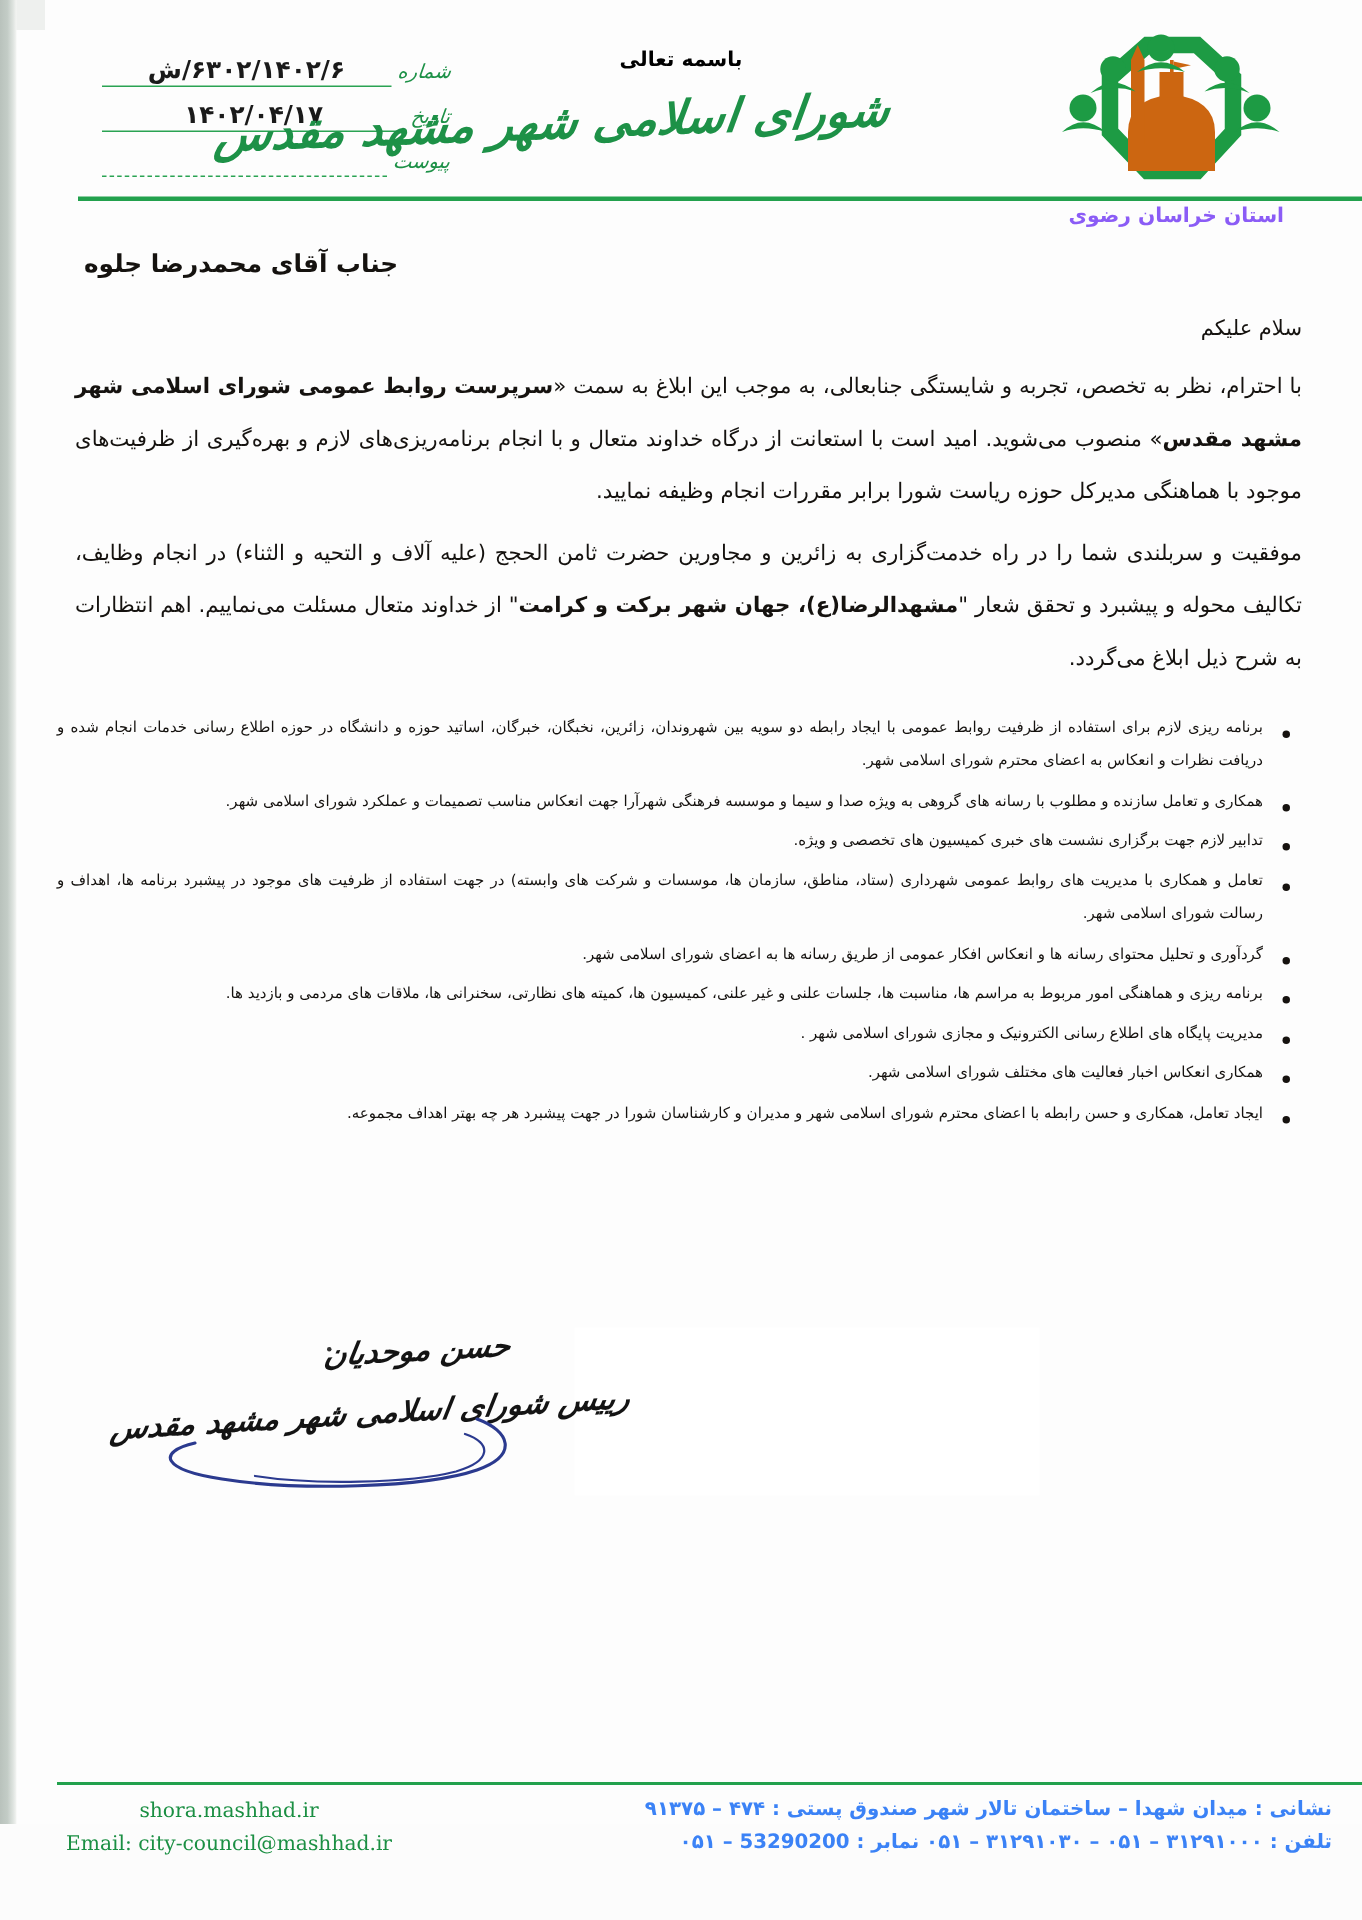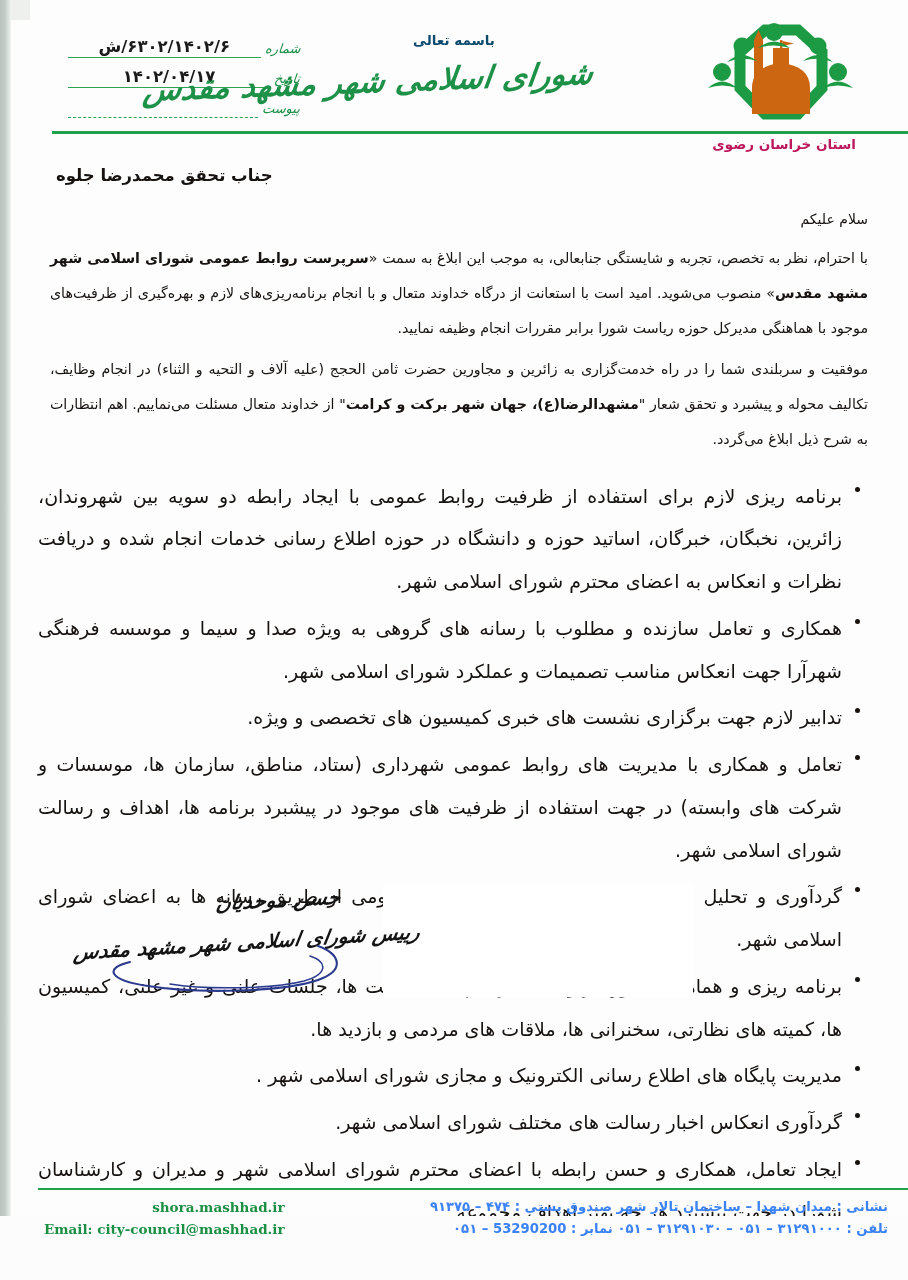--- a/index.html
+++ b/index.html
@@ -78,21 +78,21 @@
     color: #1a1a1a;
     white-space: nowrap;
   }
   .meta-row.attach .meta-line { border-bottom-style: dashed; border-bottom-width: 1.2px; }
 
   .bismillah {
     position: absolute; left: 0; right: 0; top: 32px;
     text-align: center;
     font-size: 13.5px;
     font-weight: bold;
-    color: #0c4a6e;
+    color: #000000;
   }
   .org-script {
     position: absolute; left: 212px; top: 62px;
     width: 380px;
     text-align: center;
     font-family: "DejaVu Serif", "Liberation Serif", serif;
     font-size: 31px;
     font-weight: bold;
     font-style: italic;
     color: #1d9147;
@@ -102,21 +102,21 @@
   }
 
   .logo-wrap {
     position: absolute; right: 38px; top: 22px;
     width: 200px; height: 118px;
   }
   .logo-caption {
     position: absolute; right: 52px; top: 136px;
     font-size: 13.5px;
     font-weight: bold;
-    color: #be185d;
+    color: #8b5cf6;
     letter-spacing: 0.4px;
   }
 
   .header-rule {
     position: absolute; left: 52px; top: 131px;
     width: 856px; height: 0;
     border-top: 3px solid #22a14d;
   }
 
   
@@ -148,21 +148,21 @@
   }
   .para b { font-weight: bold; }
 
   .bullets {
     list-style: none;
     margin: 18px 0 0 0;
     padding: 0;
   }
   .bullets li {
     position: relative;
-    font-size: 19px;
+    font-size: 10px;
     line-height: 2.25;
     padding-right: 26px;
     margin-bottom: 4px;
     text-align: justify;
     text-justify: inter-word;
   }
   .bullets li::before {
     content: "";
     position: absolute;
     right: 8px; top: 12px;
@@ -215,23 +215,23 @@
   }
   .footer {
     position: absolute; left: 0; top: 1196px;
     width: 908px; height: 70px;
     z-index: 20;
     color: #1a8f42;
   }
   .footer-left {
     position: absolute; left: 44px; top: 0;
     direction: ltr;
-    text-align: right;
-    font-family: "DejaVu Serif", "Liberation Serif", serif;
-    font-weight: bold;
+    text-align: center;
+    font-family: "DejaVu Serif", "Liberation Serif", serif;
+    font-weight: normal;
     font-size: 13.5px;
     line-height: 1.65;
     color: #1b8f43;
   }
   .footer-right {
     position: absolute; right: 20px; top: 0;
     direction: rtl;
     text-align: right;
     font-weight: bold;
     font-size: 13.2px;
@@ -299,40 +299,40 @@
         <path d="M153 66 Q168 53 183 66 Q168 61 153 66 Z"></path>
       </g>
     </svg>
   </div>
   <div class="logo-caption">استان خراسان رضوی</div>
 
   <div class="header-rule"></div>
 </div>
 
 <div class="letter-body">
-  <div class="addressee">جناب تحقق محمدرضا جلوه</div>
+  <div class="addressee">جناب آقای محمدرضا جلوه</div>
   <div class="salutation">سلام علیکم</div>
 
   <p class="para">
     <span>با احترام، نظر به تخصص، تجربه و شایستگی جنابعالی، به موجب این ابلاغ به سمت «</span><b>سرپرست روابط عمومی شورای اسلامی شهر مشهد مقدس</b><span>» منصوب می‌شوید. امید است با استعانت از درگاه خداوند متعال و با انجام برنامه‌ریزی‌های لازم و بهره‌گیری از ظرفیت‌های موجود با هماهنگی مدیرکل حوزه ریاست شورا برابر مقررات انجام وظیفه نمایید.</span>
   </p>
 
   <p class="para">
     <span>موفقیت و سربلندی شما را در راه خدمت‌گزاری به زائرین و مجاورین حضرت ثامن الحجج (علیه آلاف و التحیه و الثناء) در انجام وظایف، تکالیف محوله و پیشبرد و تحقق شعار "</span><b>مشهدالرضا(ع)، جهان شهر برکت و کرامت</b><span>" از خداوند متعال مسئلت می‌نماییم. اهم انتظارات به شرح ذیل ابلاغ می‌گردد.</span>
   </p>
 
   <ul class="bullets">
     <li>برنامه ریزی لازم برای استفاده از ظرفیت روابط عمومی با ایجاد رابطه دو سویه بین شهروندان، زائرین، نخبگان، خبرگان، اساتید حوزه و دانشگاه در حوزه اطلاع رسانی خدمات انجام شده و دریافت نظرات و انعکاس به اعضای محترم شورای اسلامی شهر.</li>
     <li>همکاری و تعامل سازنده و مطلوب با رسانه های گروهی به ویژه صدا و سیما و موسسه فرهنگی شهرآرا جهت انعکاس مناسب تصمیمات و عملکرد شورای اسلامی شهر.</li>
     <li>تدابیر لازم جهت برگزاری نشست های خبری کمیسیون های تخصصی و ویژه.</li>
     <li>تعامل و همکاری با مدیریت های روابط عمومی شهرداری (ستاد، مناطق، سازمان ها، موسسات و شرکت های وابسته) در جهت استفاده از ظرفیت های موجود در پیشبرد برنامه ها، اهداف و رسالت شورای اسلامی شهر.</li>
     <li>گردآوری و تحلیل محتوای رسانه ها و انعکاس افکار عمومی از طریق رسانه ها به اعضای شورای اسلامی شهر.</li>
     <li>برنامه ریزی و هماهنگی امور مربوط به مراسم ها، مناسبت ها، جلسات علنی و غیر علنی، کمیسیون ها، کمیته های نظارتی، سخنرانی ها، ملاقات های مردمی و بازدید ها.</li>
     <li>مدیریت پایگاه های اطلاع رسانی الکترونیک و مجازی شورای اسلامی شهر .</li>
-    <li>گردآوری انعکاس اخبار رسالت های مختلف شورای اسلامی شهر.</li>
+    <li>همکاری انعکاس اخبار فعالیت های مختلف شورای اسلامی شهر.</li>
     <li>ایجاد تعامل، همکاری و حسن رابطه با اعضای محترم شورای اسلامی شهر و مدیران و کارشناسان شورا در جهت پیشبرد هر چه بهتر اهداف مجموعه.</li>
   </ul>
 </div>
 
 <div class="scan-patch"></div>
 
 <div class="signature">
   <div class="sig-dot"></div>
   <div class="sig-name">حسن موحدیان</div>
   <div class="sig-title">رییس شورای اسلامی شهر مشهد مقدس</div>

